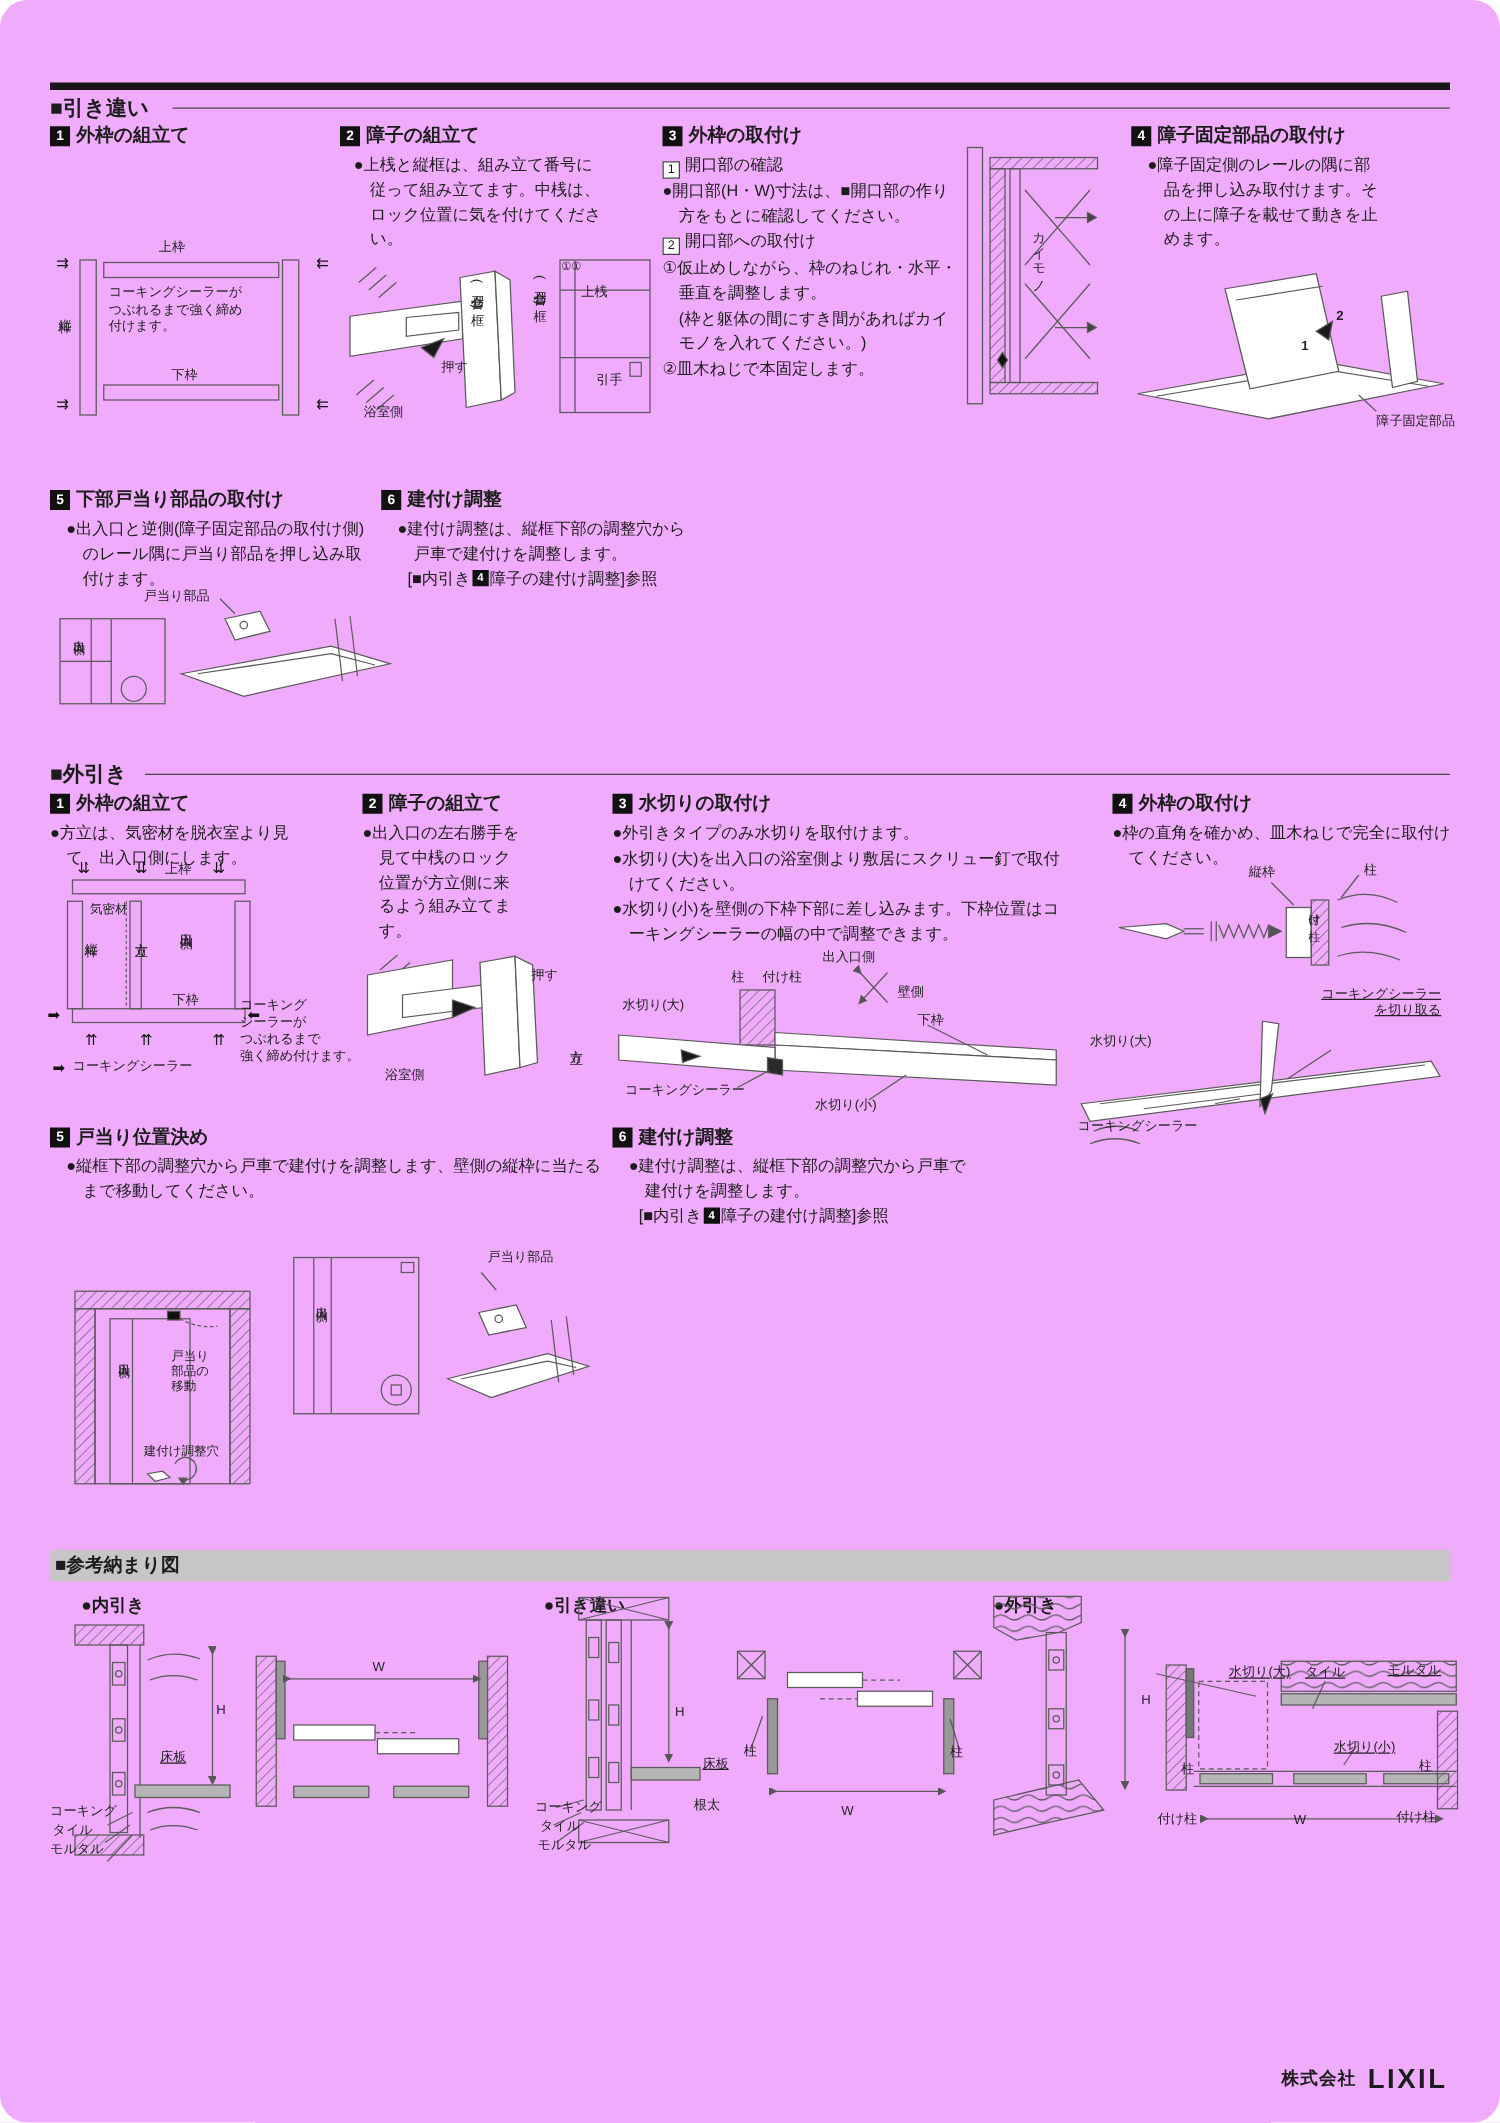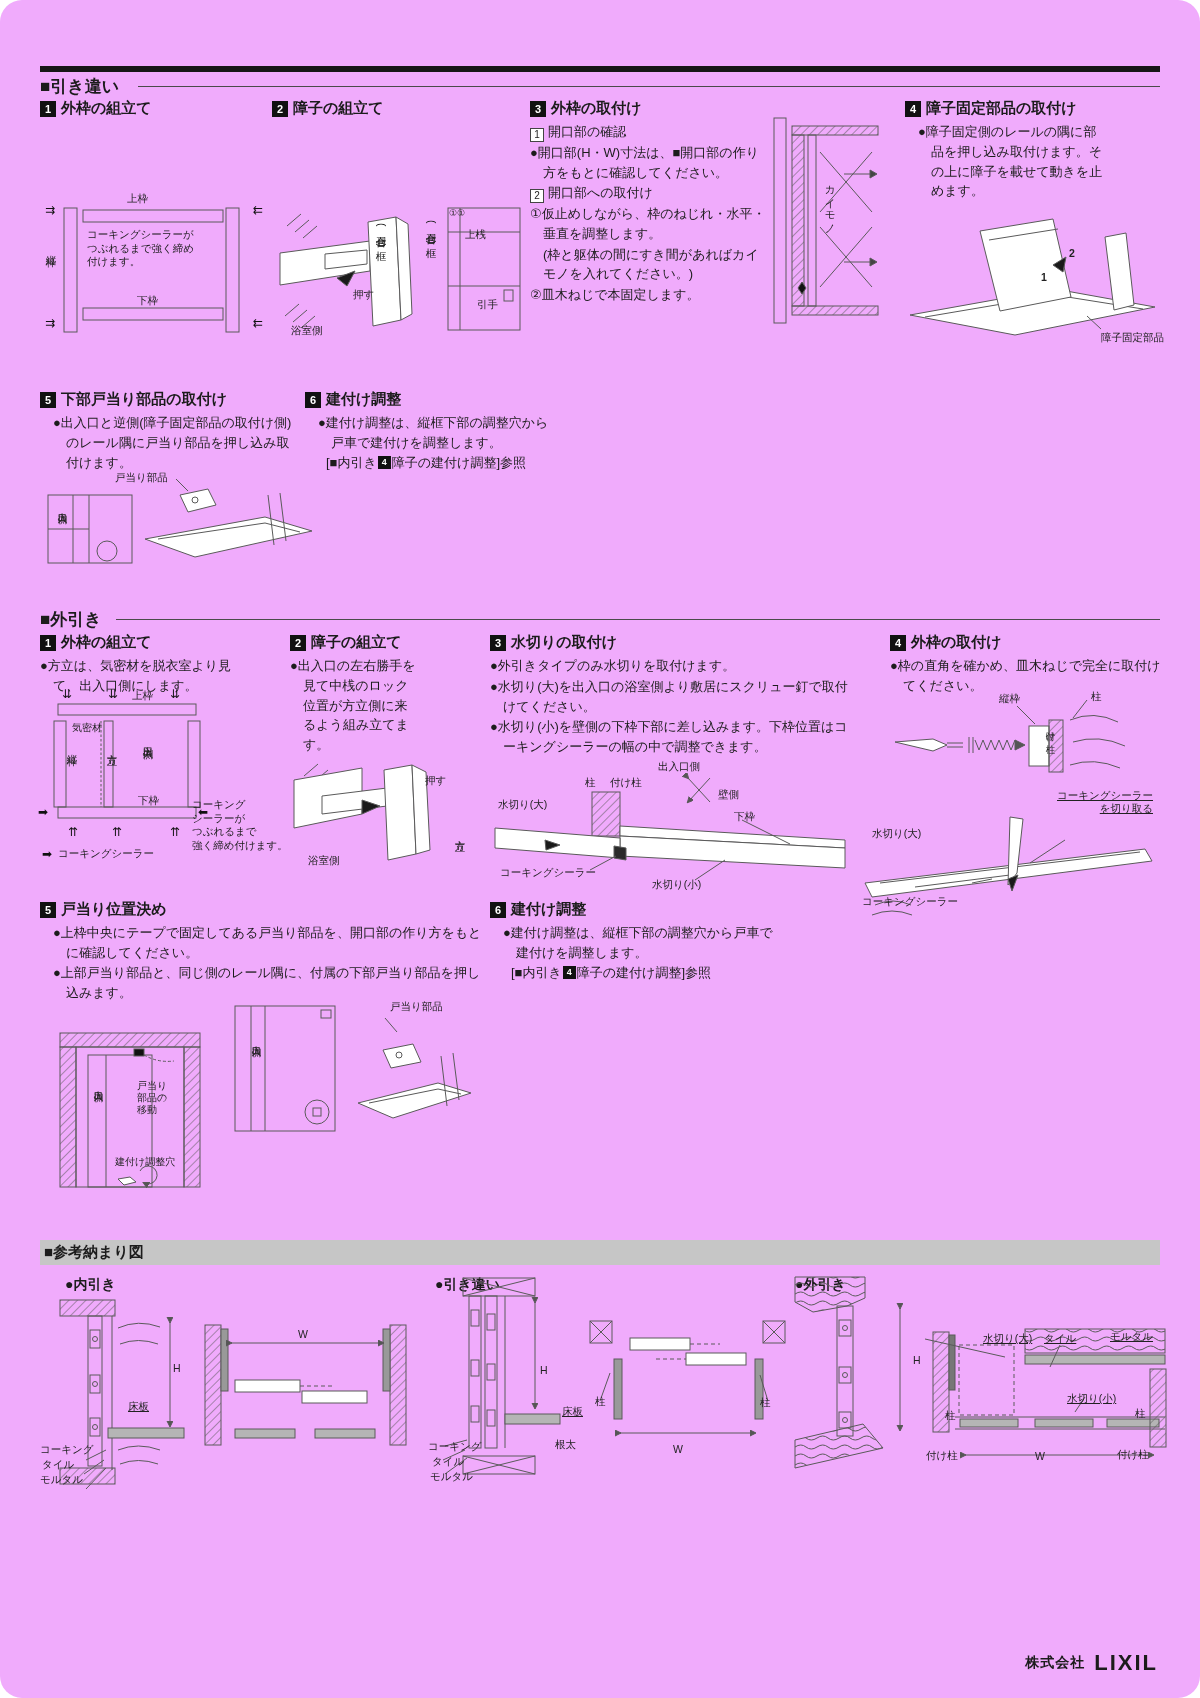--- a/index.html
+++ b/index.html
@@ -76,20 +76,21 @@
     <span class="arrow" style="left:0px;top:12px">⇉</span>
     <span class="arrow" style="left:0px;top:125px">⇉</span>
     <span class="arrow" style="left:208px;top:12px">⇇</span>
     <span class="arrow" style="left:208px;top:125px">⇇</span>
   </div>
 
   <div class="abs stitle" style="left:272px;top:99px">
     <span class="badge">2</span>
     <span>障子の組立て</span>
   </div>
+  <p class="abs body hang" style="left:283px;top:122px;width:202px">●上桟と縦框は、組み立て番号に従って組み立てます。中桟は、ロック位置に気を付けてください。</p>
   <div class="abs" style="left:275px;top:198px;width:250px;height:155px">
     <svg class="art" style="left:0px;top:10px" width="150" height="135">
       <line x1="12" y1="18" x2="26" y2="6"></line>
         <line x1="20" y1="24" x2="34" y2="12"></line>
         <line x1="28" y1="30" x2="42" y2="18"></line>
       <line x1="10" y1="108" x2="24" y2="96"></line>
         <line x1="18" y1="114" x2="32" y2="102"></line>
         <line x1="26" y1="120" x2="40" y2="108"></line>
       <polygon points="5,45 95,33 95,63 5,77" fill="#fff"></polygon>
       <polygon points="50,46 92,42 92,56 50,61" fill="#fff"></polygon>
@@ -337,22 +338,21 @@
     <span class="lbl pre ul" style="left:168px;top:-46px;width:125px;text-align:right">コーキングシーラー
 を切り取る</span>
     <span class="lbl" style="left:12px;top:-8px">水切り(大)</span>
     <span class="lbl" style="left:2px;top:60px">コーキングシーラー</span>
   </div>
 
   <div class="abs stitle" style="left:40px;top:900px">
     <span class="badge">5</span>
     <span>戸当り位置決め</span>
   </div>
-  <p class="abs body hang" style="left:53px;top:923px;width:440px">●上枠中央にテープで固定してある戸当り部品を、開口部の作り方をもとに確認してください。</p>
-  <p class="abs body hang" style="left:53px;top:963px;width:440px">●上部戸当り部品と、同じ側のレール隅に、付属の下部戸当り部品を押し込みます。</p>
+  <p class="abs body hang" style="left:53px;top:923px;width:440px">●縦框下部の調整穴から戸車で建付けを調整します、壁側の縦枠に当たるまで移動してください。</p>
   <div class="abs" style="left:55px;top:998px;width:430px;height:195px">
     <svg class="art" style="left:5px;top:35px" width="145" height="158">
       <rect x="0" y="0" width="140" height="14" fill="url(#hatch)"></rect>
       <rect x="0" y="14" width="16" height="140" fill="url(#hatch)"></rect>
       <rect x="124" y="14" width="16" height="140" fill="url(#hatch)"></rect>
       <rect x="16" y="14" width="108" height="140" fill="none"></rect>
       <rect x="28" y="22" width="64" height="132" fill="none"></rect>
       <line x1="46" y1="22" x2="46" y2="154"></line>
       <rect x="74" y="16" width="10" height="7" fill="#111" stroke="none"></rect>
       <path d="M84 22 q14 8 30 6" stroke-dasharray="3,2" fill="none"></path>

